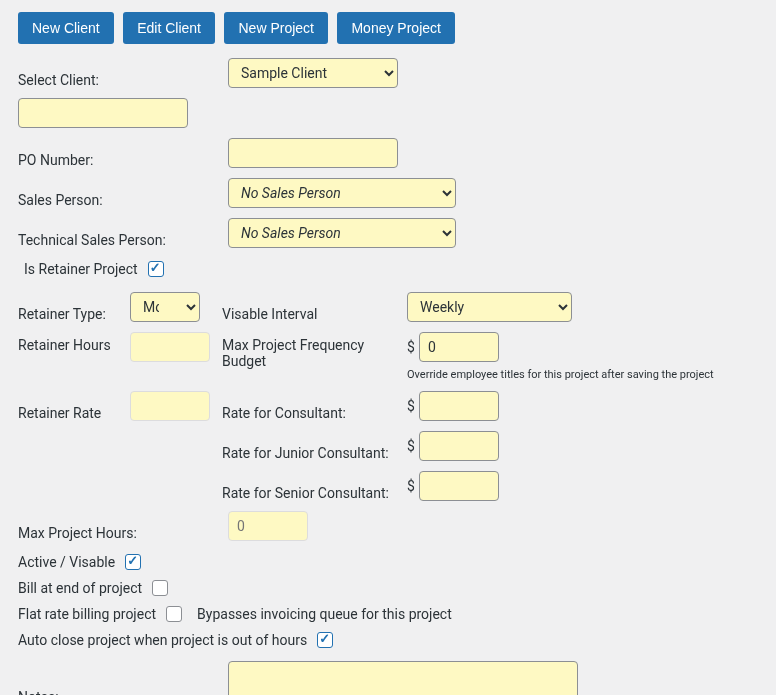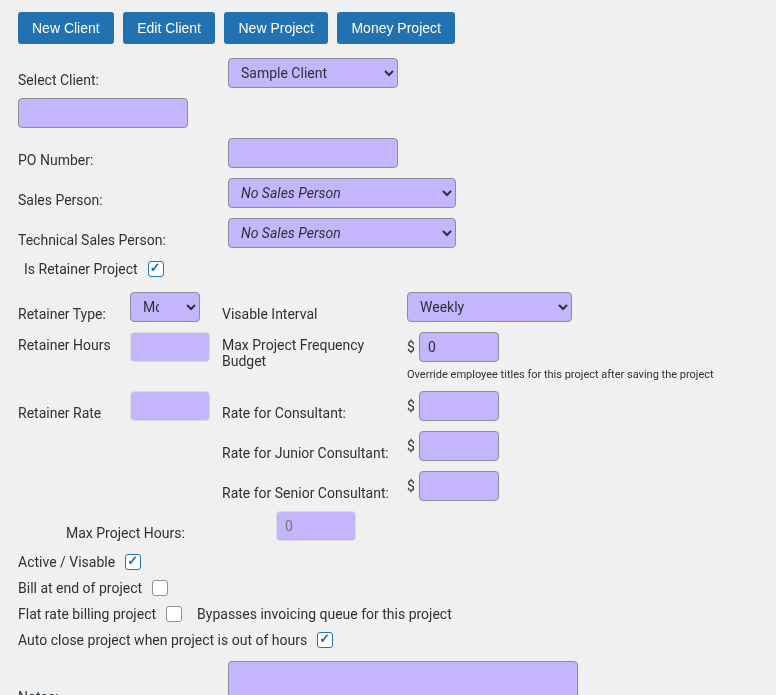--- a/index.html
+++ b/index.html
@@ -30,21 +30,21 @@
     align-items: flex-end;
     margin-bottom: 10px;
     min-height: 30px;
   }
   .row .col1 { width: 210px; }
   select, input[type="text"], input[type="number"], textarea {
     border: 1px solid #8c8f94;
     border-radius: 4px;
     padding: 4px 8px;
     font-size: 14px;
-    background: #c4b5fd;
+    background: #fef9c3;
     color: #2c3338;
     font-family: inherit;
   }
   select { height: 30px; padding-right: 24px; }
   input[type="text"], input[type="number"] { height: 30px; }
   .w170 { width: 170px; }
   .w210 { width: 228px; font-style: italic; }
   .w80  { width: 80px; }
   .w75  { width: 75px; }
   .w165 { width: 165px; }
@@ -180,21 +180,21 @@
 <div class="row">
   <div style="width:112px;"></div>
   <div style="width:92px;"></div>
   <div style="width:185px;">Rate for Senior Consultant:</div>
   <div style="display:flex; align-items:center; gap:2px;">
     <span class="dollar">$</span>
     <input type="text" class="w80" value="" style="">
   </div>
 </div>
 
-<div class="row" style="margin-top:8px;margin-left:48px;">
+<div class="row" style="margin-top:8px;">
   <div class="col1">Max Project Hours:</div>
   <div><input type="text" class="w80 disabled-input" style="width: 80px; border-color: rgb(220, 220, 222);" placeholder="0"></div>
 </div>
 
 <div class="checkbox-line">
   <span>Active / Visable</span>
   <input type="checkbox" checked="" style="">
 </div>
 
 <div class="checkbox-line">

